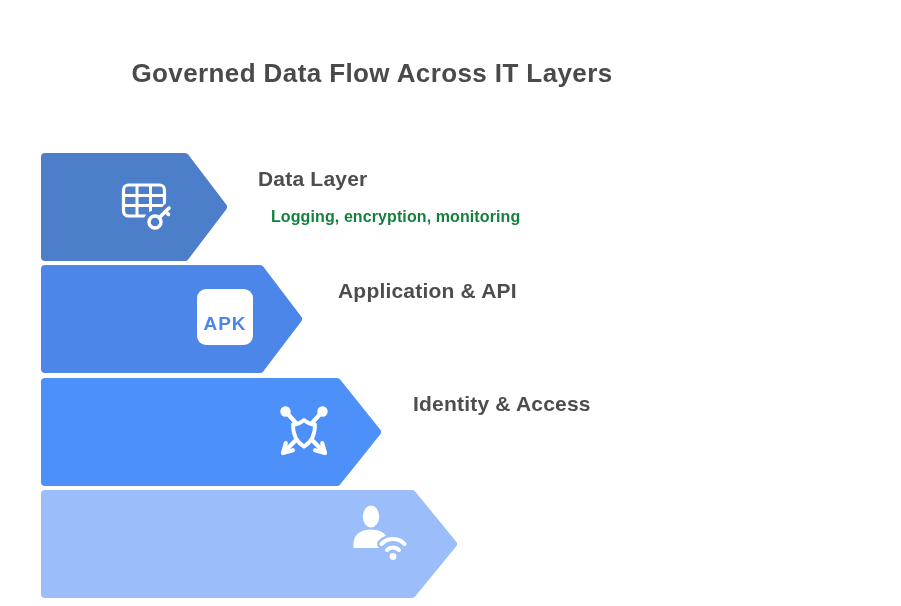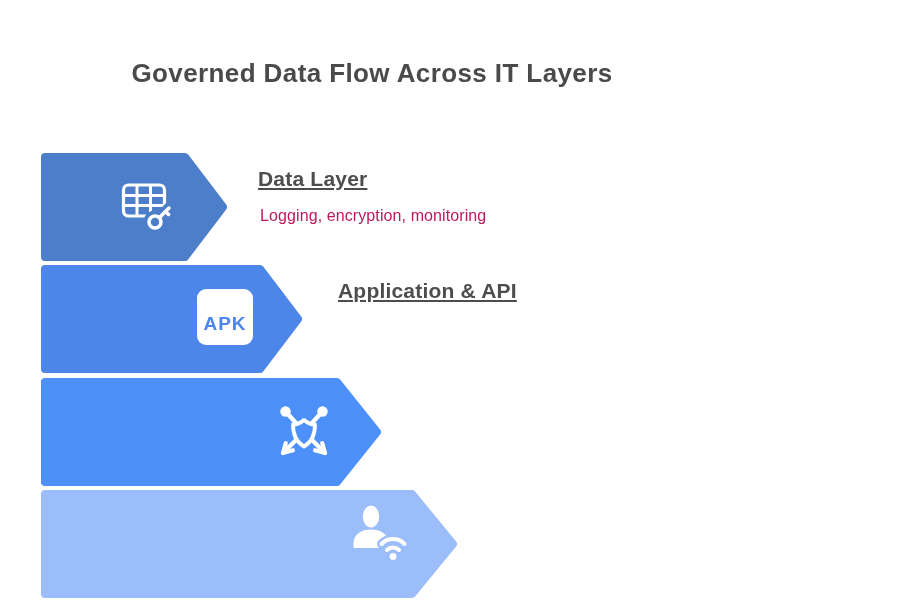--- a/index.html
+++ b/index.html
@@ -19,25 +19,25 @@
   .layer-row{position:absolute;left:40px;height:110px;}
   .row-1{top:152px;}
   .row-2{top:264px;}
   .row-3{top:377px;}
   .row-4{top:489px;}
   .arrow-svg{position:absolute;left:0;top:0;display:block;}
   .layer-icon{position:absolute;display:block;}
   .text-block{position:absolute;top:13px;white-space:nowrap;}
   .layer-title{
     font-size:21px;font-weight:700;color:#4d4d4d;
-    line-height:28px;margin:0 0 12px 0;letter-spacing:.2px;text-decoration:underline;
+    line-height:28px;margin:0 0 12px 0;letter-spacing:.2px;
   }
   .layer-subtitle{
-    font-size:16px;font-weight:400;color:#be185d;
-    line-height:22px;margin:2px;letter-spacing:.1px;
+    font-size:16px;font-weight:700;color:#15803d;
+    line-height:22px;margin:13px;letter-spacing:.1px;
   }
 </style>
 </head>
 <body>
 
 <div class="canvas">
 
   <div class="main-title">Governed Data Flow Across IT Layers</div>
 
   <div class="layer-row row-1">
@@ -84,20 +84,21 @@
       <line x1="33" y1="35" x2="50" y2="16" stroke="#ffffff" stroke-width="4.2" stroke-linecap="round"></line>
       <line x1="33" y1="35" x2="16" y2="52" stroke="#ffffff" stroke-width="4.2" stroke-linecap="round"></line>
       <line x1="33" y1="35" x2="50" y2="52" stroke="#ffffff" stroke-width="4.2" stroke-linecap="round"></line>
       <circle cx="14.5" cy="14.5" r="5.2" fill="#ffffff"></circle>
       <circle cx="51.5" cy="14.5" r="5.2" fill="#ffffff"></circle>
       <polyline points="21.9,53.2 12,56 14.8,46.1" fill="none" stroke="#ffffff" stroke-width="4.2" stroke-linecap="round" stroke-linejoin="round"></polyline>
       <polyline points="44.1,53.2 54,56 51.2,46.1" fill="none" stroke="#ffffff" stroke-width="4.2" stroke-linecap="round" stroke-linejoin="round"></polyline>
       <path d="M33 23 C36.5 26 40.5 27.5 44 27.5 C44 38 40 45.5 33 49.5 C26 45.5 22 38 22 27.5 C25.5 27.5 29.5 26 33 23 Z" stroke="#ffffff" stroke-width="3.8" stroke-linejoin="round" fill="#4d90fa"></path>
     </svg>
     <div class="text-block" style="left:373px">
+      <div class="layer-title">Identity &amp; Access</div>
     </div>
   </div>
 
   <div class="layer-row row-4">
     <svg class="arrow-svg" width="423" height="110">
       <polygon points="5,5 372,5 413,55 372,105 5,105" stroke-width="8" stroke-linejoin="round" fill="#9bbdf9" stroke="#9bbdf9"></polygon>
     </svg>
     <svg class="layer-icon" style="left:310px;top:14px" width="60" height="60" viewBox="0 0 60 60">
       <ellipse cx="21" cy="13.5" rx="8.2" ry="11" fill="#ffffff"></ellipse>
       <path d="M3.5 45 L3.5 41 C3.5 31 11.5 26.5 21 26.5 C30 26.5 36 30.5 38.5 36.5 C35.5 38.5 34 41.5 34 45 Z" fill="#ffffff"></path>

